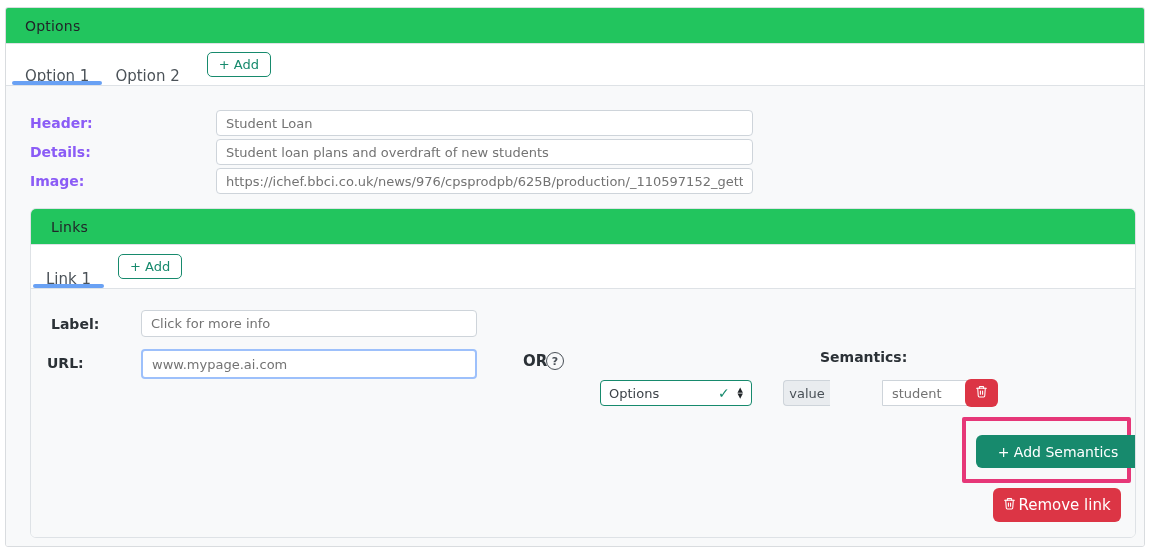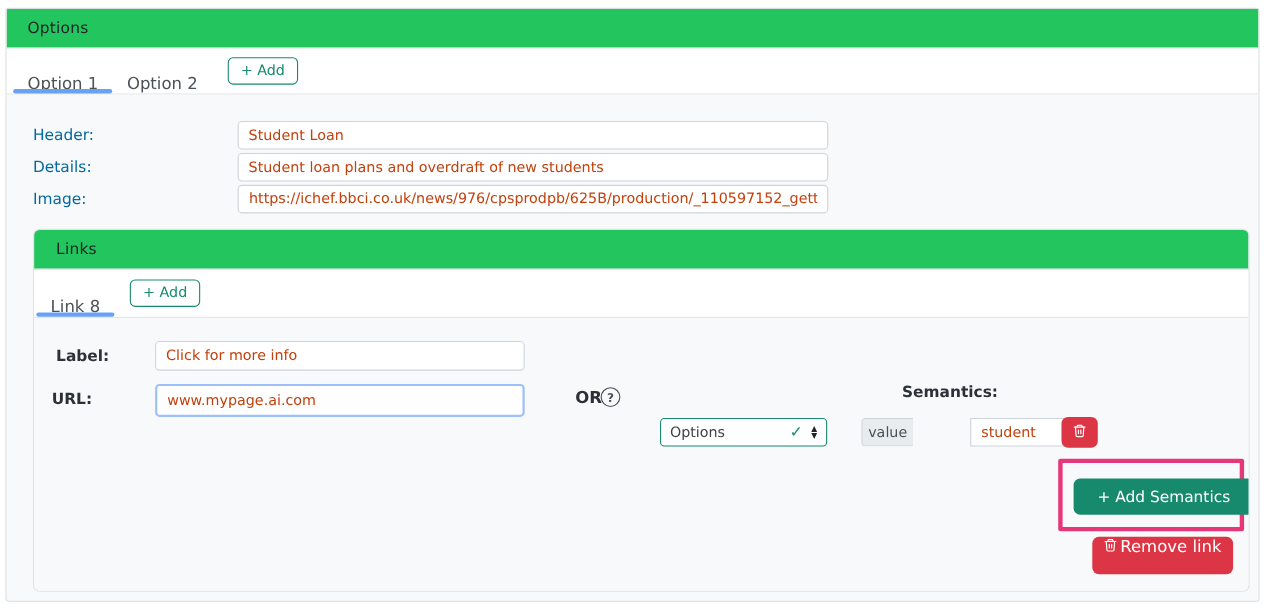--- a/index.html
+++ b/index.html
@@ -21,23 +21,23 @@
     background: #69a1f4; border-radius: 2px; display: none; }
   .tab.active .underline { display: block; }
   .btn-add { margin-left: 14px; background: #fff; border: 1px solid #178a6d;
     color: #178a6d; font-size: 13px; padding: 4px 11px; border-radius: 5px;
     cursor: pointer; font-family: inherit; }
 
   .content { height: 461px; background: #f8f9fa; padding: 24px 0 0 24px; }
 
   .frow { display: grid; grid-template-columns: 186px 537px; align-items: center;
     height: 26px; margin-bottom: 3px; }
-  .frow label { font-size: 14px; font-weight: 400; color: #0369a1; }
+  .frow label { font-size: 14px; font-weight: 700; color: #8b5cf6; }
   .tinput { height: 26px; width: 100%; border: 1px solid #ced4da; border-radius: 4px;
-    background: #fff; padding: 2px 9px; font-size: 13px; color: #c2410c;
+    background: #fff; padding: 2px 9px; font-size: 13px; color: #737373;
     font-family: inherit; }
 
   .links-panel { margin: 14px 14px 0 -9px; margin-left: -9px; position: relative;
     left: 9px; width: 1106px; height: 330px; border: 1px solid #dee2e6;
     border-radius: 6px; background: #fff; overflow: hidden; margin-left: -9px; }
   .links-panel .bar { padding-left: 20px; }
   .links-panel .tabs-row { height: 44px; padding-left: 2px; }
 
   .link-content { position: relative; height: 248px; background: #f8f9fa; }
   .abs { position: absolute; }
@@ -76,21 +76,21 @@
   .highlight-frame { left: 931px; top: 128px; width: 169px; height: 66px;
     border: 4px solid #e63778; border-radius: 2px; pointer-events: none; }
 
   .btn-add-sem { left: 945px; top: 146px; width: 164px; height: 33px;
     background: #178a6d; color: #fff; border: none; border-radius: 6px;
     font-size: 14px; font-family: inherit; cursor: pointer; }
 
   .btn-remove-link { left: 962px; top: 199px; width: 128px; height: 34px;
     background: #dc3545; color: #fff; border: none; border-radius: 6px;
     font-size: 15px; font-family: inherit; cursor: pointer;
-    display: flex; justify-content: center; gap: 2px; }
+    display: flex; align-items: center; justify-content: center; gap: 2px; }
 </style>
 </head>
 <body>
 
 <div class="outer">
 
   <div class="bar">
     <span>Options</span>
   </div>
 
@@ -122,21 +122,21 @@
     </div>
 
     <div class="links-panel">
 
       <div class="bar">
         <span>Links</span>
       </div>
 
       <div class="tabs-row">
         <div class="tab active">
-          <span>Link 8</span>
+          <span>Link 1</span>
           <span class="underline"></span>
         </div>
         <button class="btn-add">+ Add</button>
       </div>
 
       <div class="link-content">
 
         <span class="abs blabel input-label">Label:</span>
         <input class="tinput abs label-input" type="text" value="Click for more info" style="">
 

